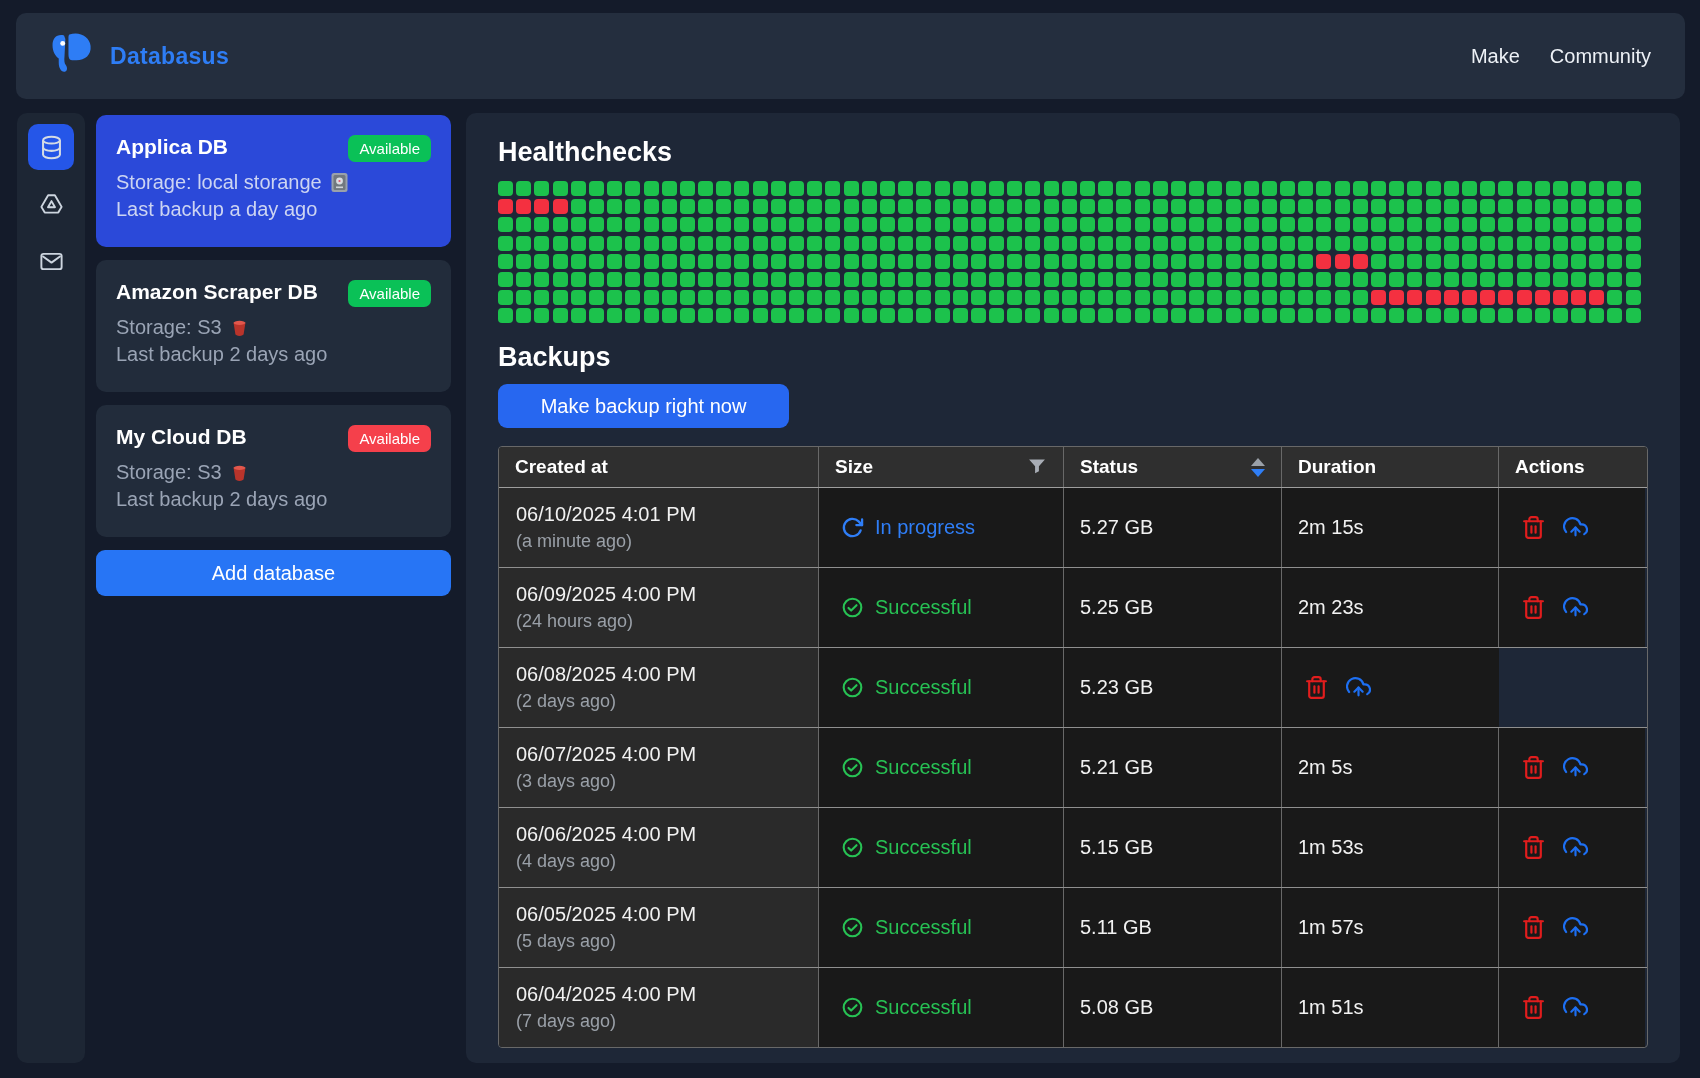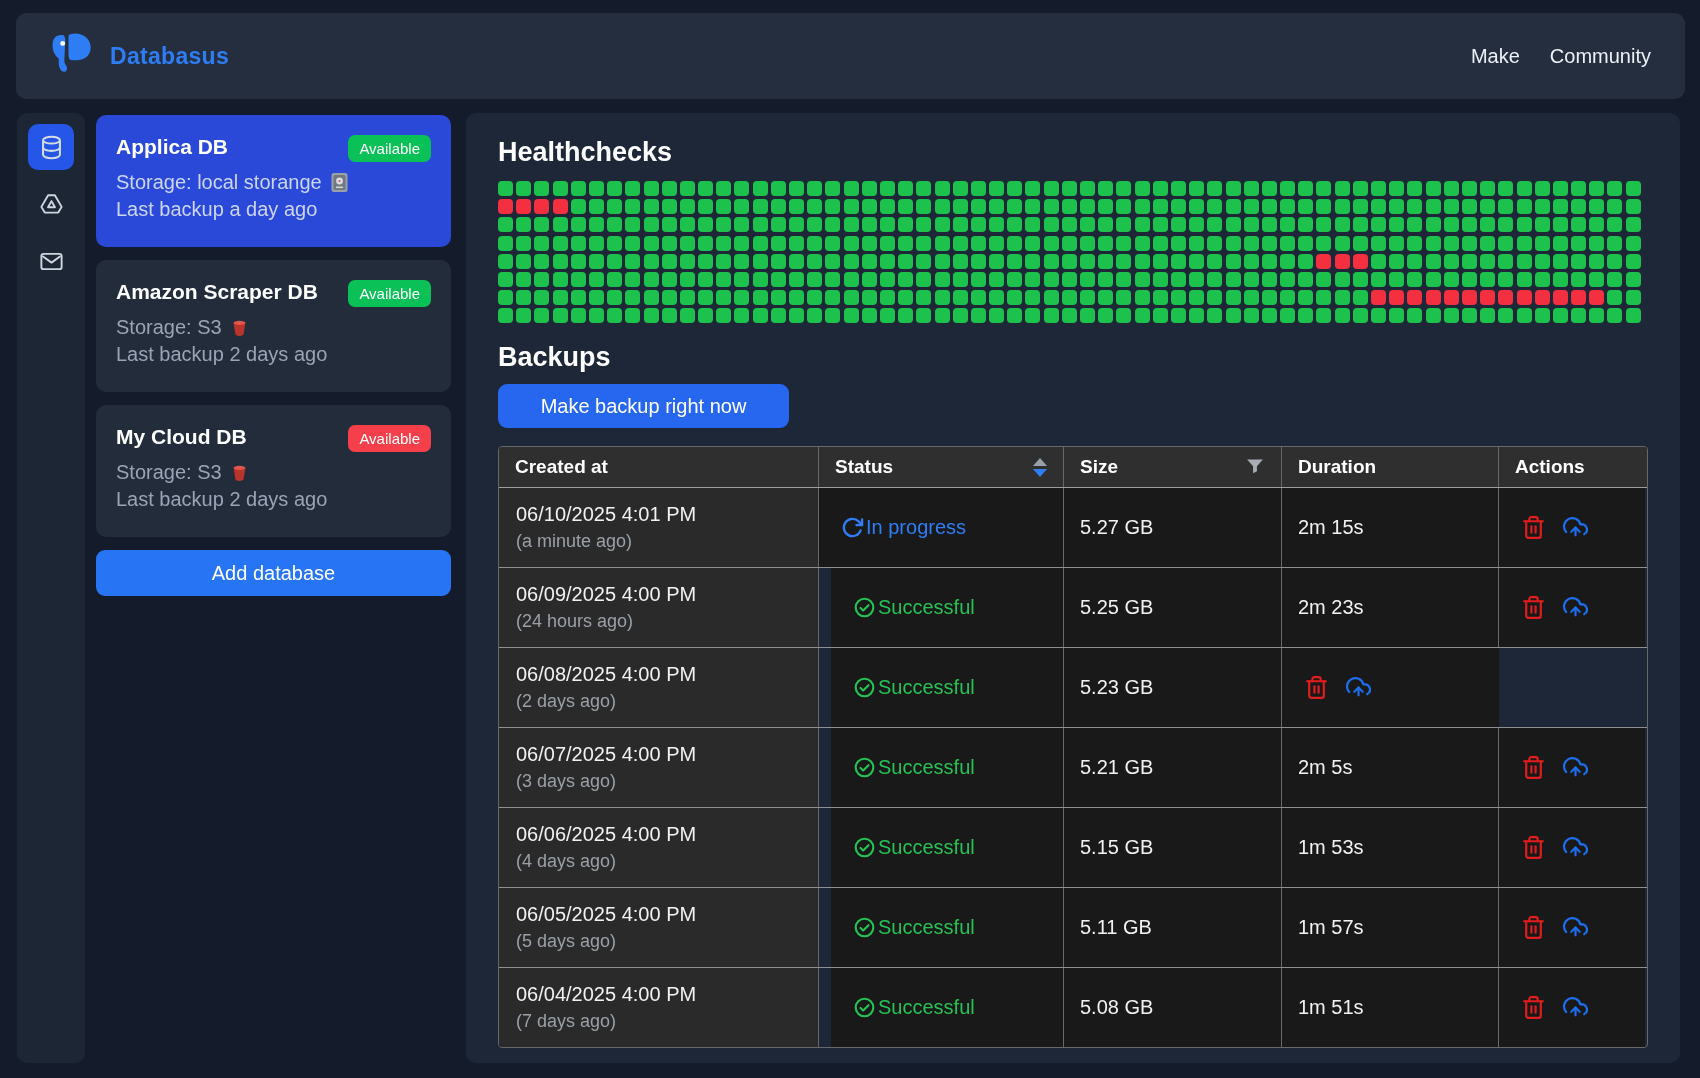--- a/index.html
+++ b/index.html
@@ -62,23 +62,23 @@
     font-size:19px; font-weight:bold; color:#fff; border-right:1px solid #686868; }
   .hcell:last-child{ border-right:none; }
   .hcell .spacer{ flex:1; }
   .trow{ border-bottom:1px solid #8f8f8f; }
   .trow:last-child{ border-bottom:none; }
   .cell{ height:79px; border-right:1px solid #686868; background:#191919; display:flex; align-items:center; }
   .cell:last-child{ border-right:none; }
   .c-created{ background:#2a2a2a; flex-direction:column; align-items:flex-start; justify-content:center; padding-left:17px; }
   .date{ font-size:20px; color:#f2f2f2; }
   .ago{ font-size:18px; color:#9aa0a8; margin-top:5px; }
-  .c-status{ padding-left:22px; gap:2px; font-size:20px; }
+  .c-status{ padding-left:22px; gap:11px; font-size:20px; }
   .c-status.progress{ color:#2f7ef7; }
-  .c-status.success{ color:#27c254;margin-left:12px; }
+  .c-status.success{ color:#27c254; }
   .c-size,.c-duration{ padding-left:16px; font-size:20px; color:#f2f2f2; }
   .c-actions{ padding-left:22px; gap:17px; }
   .act{ cursor:pointer; display:flex; }
   .act svg{ width:25px; height:25px; }
   .st-icon{ display:flex; }
   .st-icon svg{ width:23px; height:23px; }
   
   .sort-box{ display:flex; flex-direction:column; gap:3px; cursor:pointer; }
   .tri-up{ width:0; height:0; border-left:7px solid transparent; border-right:7px solid transparent; border-bottom:8px solid #9aa0a8; }
   .tri-down{ width:0; height:0; border-left:7px solid transparent; border-right:7px solid transparent; border-top:8px solid #2f7ef6; }
@@ -705,34 +705,34 @@
 
   <h2 class="section-title backups-title">Backups</h2>
   <div class="backup-btn">Make backup right now</div>
 
   <div class="btable">
     <div class="thead">
         <div class="hcell">
           <span>Created at</span>
         </div>
         <div class="hcell">
-          <span>Status</span>
-          <span class="spacer"></span>
-          <span class="sort-box">
-            <span class="tri-up"></span>
-            <span class="tri-down"></span>
-          </span>
-        </div>
-        <div class="hcell">
           <span>Size</span>
           <span class="spacer"></span>
           <span class="filter-ic">
             <svg viewBox="0 0 24 24">
               <path d="M2.5 3h19l-7.2 8.1V17l-4.6 2.6v-8.5L2.5 3Z" fill="#a8adb5"></path>
             </svg>
+          </span>
+        </div>
+        <div class="hcell">
+          <span>Status</span>
+          <span class="spacer"></span>
+          <span class="sort-box">
+            <span class="tri-up"></span>
+            <span class="tri-down"></span>
           </span>
         </div>
         <div class="hcell">
           <span>Duration</span>
         </div>
         <div class="hcell">
           <span>Actions</span>
         </div>
       </div>
     <div>

